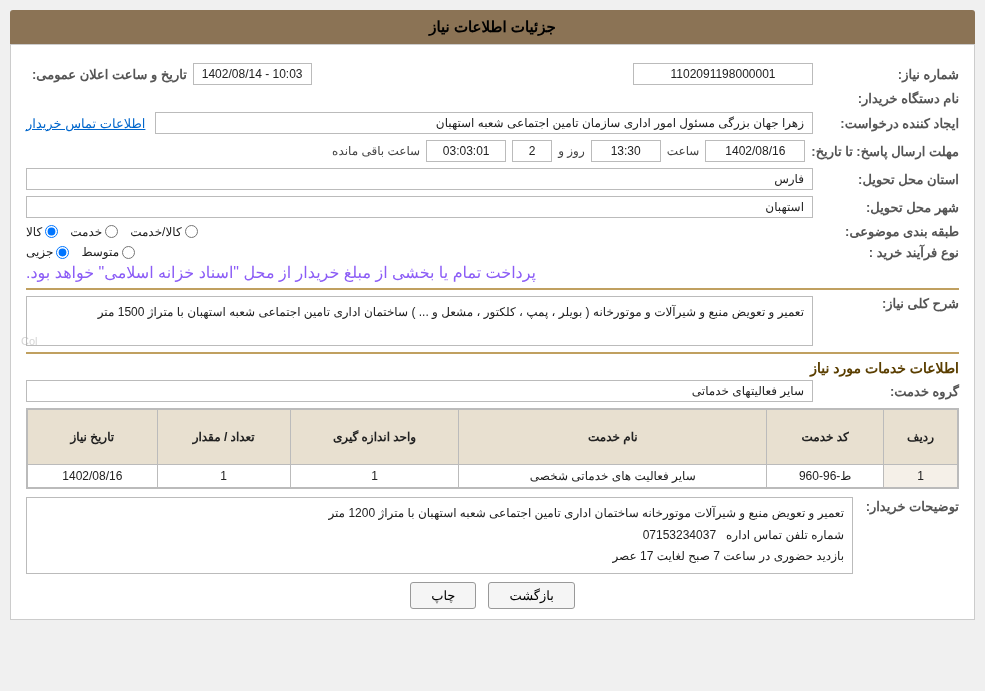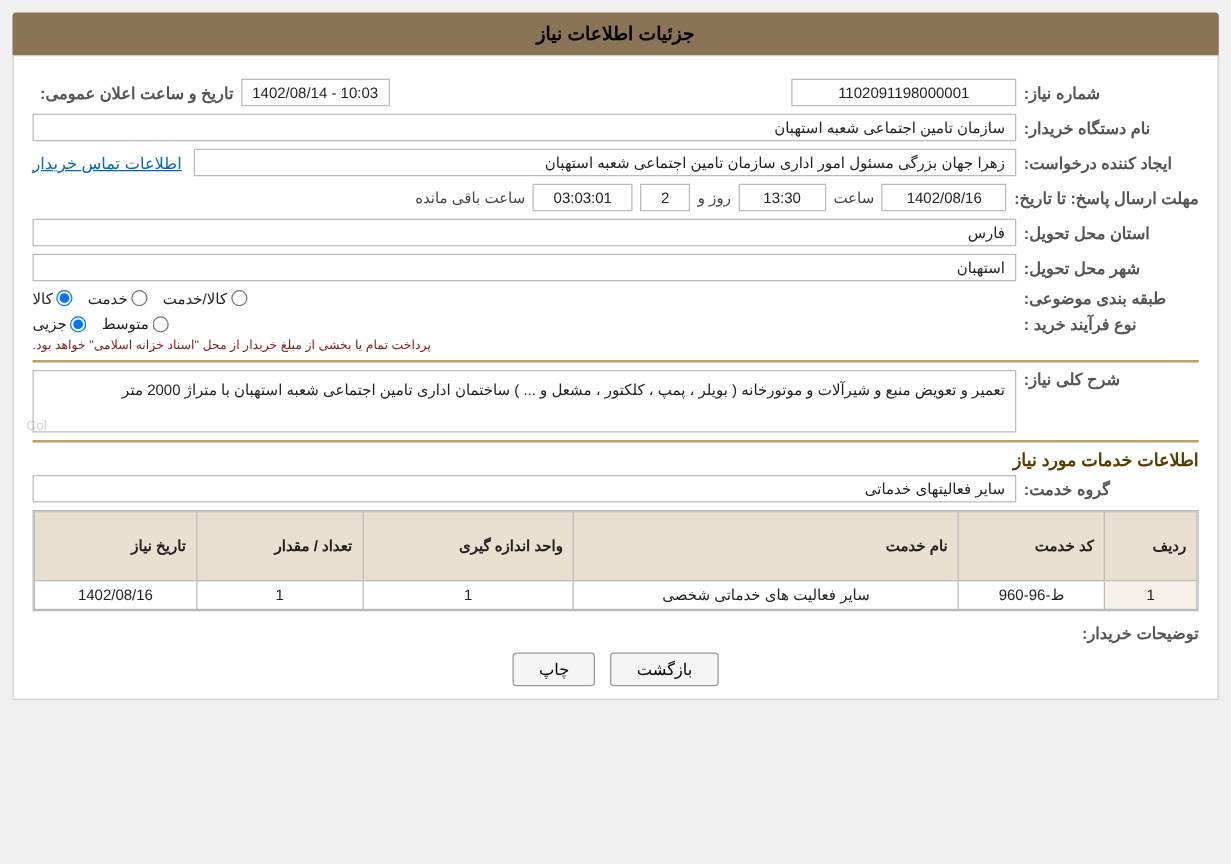--- a/index.html
+++ b/index.html
@@ -34,21 +34,21 @@
     .info-row {
       display: flex;
       align-items: center;
       margin-bottom: 6px;
       gap: 6px;
     }
     .label {
       color: #555;
       font-weight: bold;
       min-width: 140px;
-      text-align: left;
+      text-align: right;
       flex-shrink: 0;
     }
     .value-box {
       border: 1px solid #bbb;
       background: #fff;
       padding: 3px 8px;
       flex: 1;
       min-height: 22px;
       font-size: 12px;
       text-align: right;
@@ -120,22 +120,22 @@
       gap: 12px;
       justify-content: flex-end;
     }
     .purchase-row2 {
       display: flex;
       align-items: center;
       gap: 4px;
       justify-content: flex-end;
     }
     .purchase-note {
-      font-size: 10px;
-      color: #7f1d1d;
+      font-size: 16px;
+      color: #8b5cf6;
     }
     .section-divider {
       border-top: 2px solid #c0a060;
       margin: 6px 0;
     }
     .desc-box {
       border: 1px solid #bbb;
       padding: 5px 8px;
       font-size: 12px;
       text-align: right;
@@ -164,21 +164,21 @@
     }
     table {
       width: 100%;
       border-collapse: collapse;
       font-size: 12px;
     }
     th {
       background: #e8e0d0;
       border: 1px solid #bbb;
       padding: 20px 8px;
-      text-align: right;
+      text-align: center;
       font-weight: bold;
     }
     td {
       border: 1px solid #bbb;
       padding: 4px 8px;
       text-align: center;
     }
     .row-num {
       background: #f5f0e8;
     }
@@ -247,21 +247,20 @@
     <div class="info-row" style="margin-top:8px;">
       <span class="label">شماره نیاز:</span>
       <div class="value-box narrow" style="direction:ltr; text-align:center;">1102091198000001</div>
       <span style="flex:1;"></span>
       <div class="value-box fixed" style="direction:ltr; text-align:center;">1402/08/14 - 10:03</div>
       <span class="label" style="min-width:auto; text-align:left; padding-left:6px;">تاریخ و ساعت اعلان عمومی:</span>
     </div>
 
     <div class="info-row">
       <span class="label">نام دستگاه خریدار:</span>
-      <div class="value-box">سازمان تامین اجتماعی شعبه استهبان</div>
     </div>
 
     <div class="info-row">
       <span class="label">ایجاد کننده درخواست:</span>
       <div class="value-box" style="flex:2;">زهرا جهان بزرگی مسئول امور اداری سازمان تامین اجتماعی شعبه استهبان</div>
       <span class="link-blue" style="white-space:nowrap; margin-right:4px;">اطلاعات تماس خریدار</span>
     </div>
 
     <div class="deadline-row">
       <span class="label">مهلت ارسال پاسخ: تا تاریخ:</span>
@@ -319,21 +318,21 @@
           <span class="purchase-note">پرداخت تمام یا بخشی از مبلغ خریدار از محل "اسناد خزانه اسلامی" خواهد بود.</span>
         </div>
       </div>
     </div>
 
     <div class="section-divider"></div>
 
     <div style="margin-bottom:6px;">
       <div style="display:flex; gap:6px; align-items:flex-start;">
         <span class="label">شرح کلی نیاز:</span>
-        <div class="desc-box" style="flex:1;">تعمیر و تعویض منبع و شیرآلات و موتورخانه ( بویلر ، پمپ ، کلکتور ، مشعل و ... ) ساختمان اداری تامین اجتماعی شعبه استهبان با متراژ 2000 متر</div>
+        <div class="desc-box" style="flex:1;">تعمیر و تعویض منبع و شیرآلات و موتورخانه ( بویلر ، پمپ ، کلکتور ، مشعل و ... ) ساختمان اداری تامین اجتماعی شعبه استهبان با متراژ 1500 متر</div>
       </div>
     </div>
 
     <div class="section-divider"></div>
 
     <div class="services-section">
       <div class="services-header">اطلاعات خدمات مورد نیاز</div>
 
       <div class="group-row">
         <span class="label">گروه خدمت:</span>
@@ -361,20 +360,25 @@
               <td>1</td>
               <td>1402/08/16</td>
             </tr>
           </tbody>
         </table>
       </div>
     </div>
 
     <div class="buyer-comments">
       <span class="buyer-label">توضیحات خریدار:</span>
+      <div class="buyer-text-box">
+        تعمیر و تعویض منبع و شیرآلات موتورخانه ساختمان اداری تامین اجتماعی شعبه استهبان با متراژ 1200 متر<br>
+        شماره تلفن تماس اداره &nbsp; 07153234037<br>
+        بازدید حضوری در ساعت 7 صبح لغایت 17 عصر
+      </div>
     </div>
 
     <div class="buttons-row">
       <button class="btn btn-back">بازگشت</button>
       <button class="btn btn-print">چاپ</button>
     </div>
 
     <div class="col-badge">Col</div>
 
   </div>

